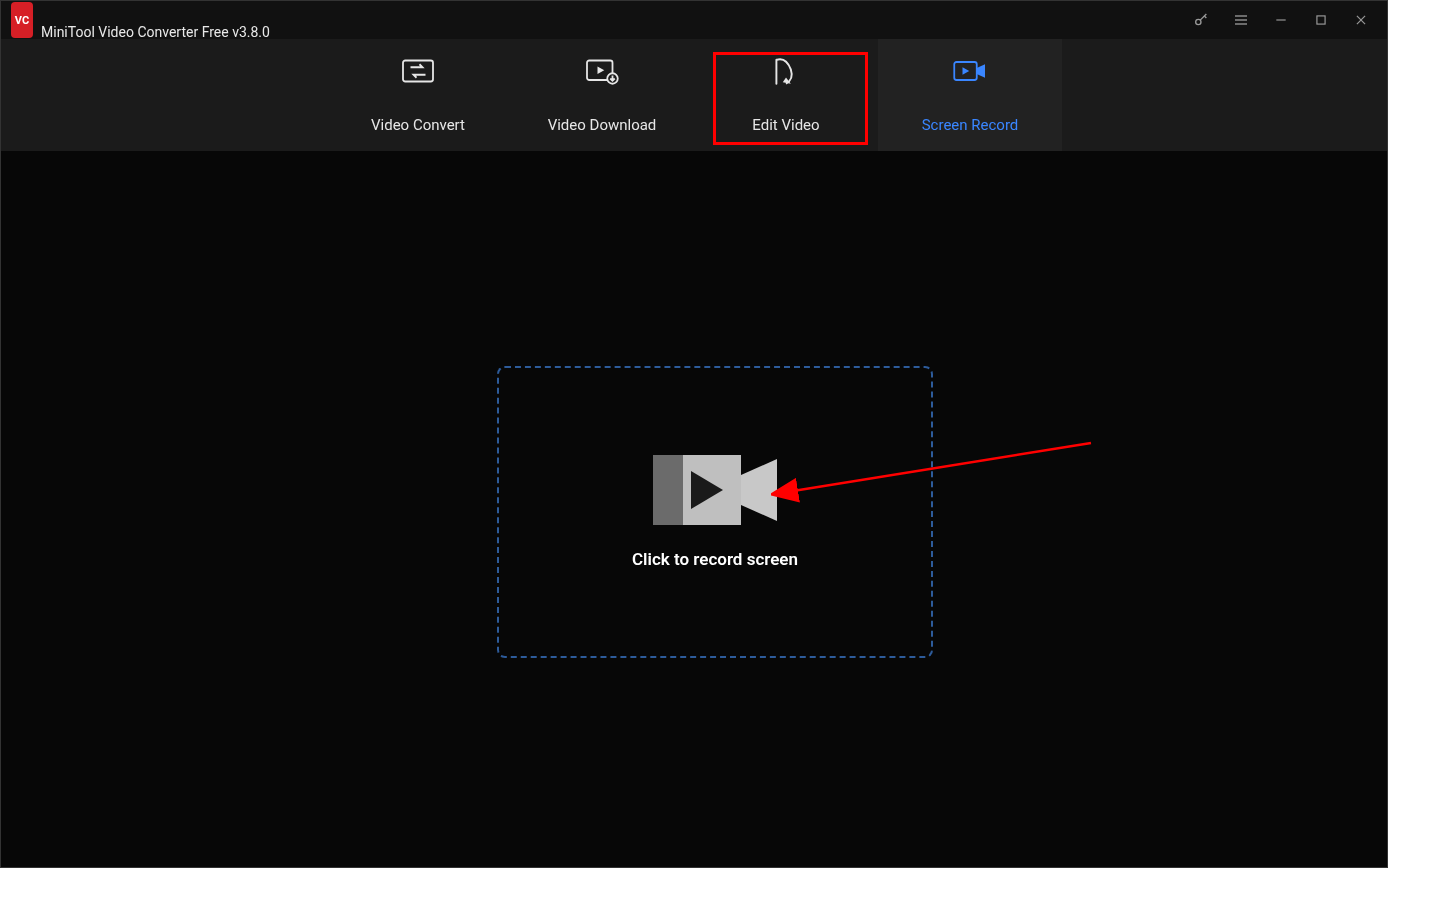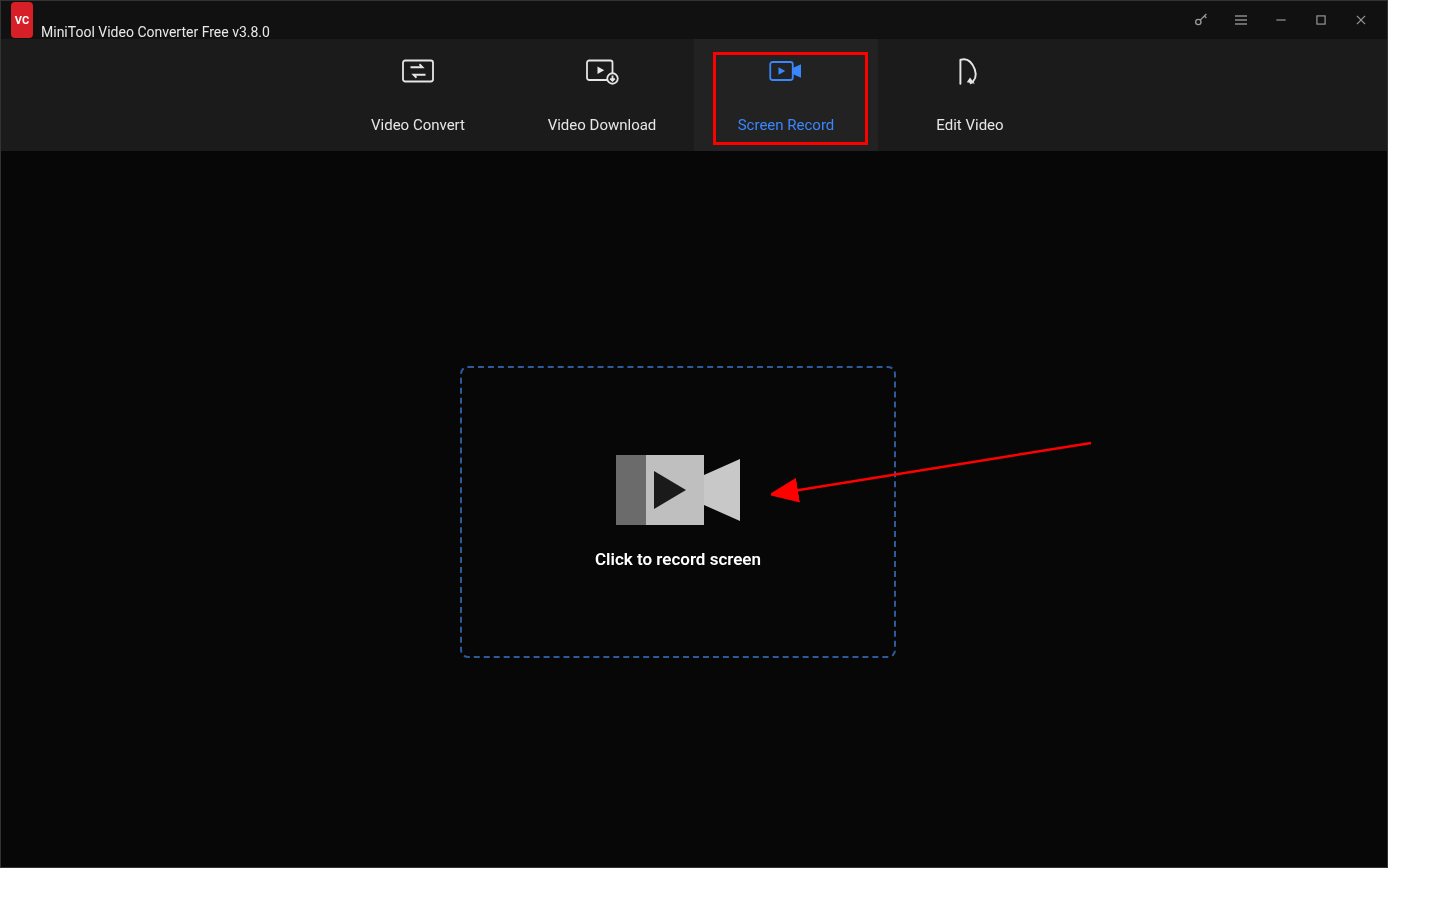--- a/index.html
+++ b/index.html
@@ -102,21 +102,21 @@
       top: 150px; left: 0; right: 0; bottom: 0;
       background: #070707;
       display: flex;
       align-items: center;
       justify-content: center;
     }
 
     .dropzone {
       position: absolute;
       top: 365px;
-      left: 459px;
+      left: 496px;
       width: 436px;
       height: 292px;
       border: 2px dashed #2d5b9a;
       border-radius: 8px;
       display: flex;
       flex-direction: column;
       align-items: center;
       justify-content: center;
       gap: 24px;
       cursor: pointer;
@@ -202,40 +202,40 @@
         <svg width="38" height="30" viewBox="0 0 48 36" fill="none" stroke="currentColor" stroke-width="2.4">
           <rect x="4" y="4" width="34" height="26" rx="3"></rect>
           <polygon points="18,12 18,22 27,17" fill="currentColor" stroke="none"></polygon>
           <circle cx="38" cy="28" r="7" fill="#1b1b1b" stroke="currentColor"></circle>
           <path d="M38 24 v7 m-3 -3 l3 3 l3 -3"></path>
         </svg>
       </div>
       <div class="tlabel">Video Download</div>
     </div>
 
+    <div class="tab">
+      <div class="ticon">
+        <svg width="30" height="32" viewBox="0 0 36 40" fill="none" stroke="currentColor" stroke-width="2.4">
+          <path d="M6 36 V6" stroke-linecap="round"></path>
+          <path d="M6 6 Q 18 2 24 18 Q 28 30 18 36" fill="none"></path>
+          <polygon points="14,34 24,36 18,28" fill="currentColor" stroke="none"></polygon>
+        </svg>
+      </div>
+      <div class="tlabel">Edit Video</div>
+    </div>
+
     <div class="tab active">
       <div class="ticon">
         <svg width="38" height="26" viewBox="0 0 48 32" fill="none" stroke="currentColor" stroke-width="2.4">
           <rect x="3" y="4" width="30" height="24" rx="3"></rect>
           <polygon points="14,11 14,21 23,16" fill="currentColor" stroke="none"></polygon>
           <path d="M33 12 l11 -5 v18 l-11 -5 z" fill="currentColor" stroke="none"></path>
         </svg>
       </div>
       <div class="tlabel">Screen Record</div>
-    </div>
-
-    <div class="tab">
-      <div class="ticon">
-        <svg width="30" height="32" viewBox="0 0 36 40" fill="none" stroke="currentColor" stroke-width="2.4">
-          <path d="M6 36 V6" stroke-linecap="round"></path>
-          <path d="M6 6 Q 18 2 24 18 Q 28 30 18 36" fill="none"></path>
-          <polygon points="14,34 24,36 18,28" fill="currentColor" stroke="none"></polygon>
-        </svg>
-      </div>
-      <div class="tlabel">Edit Video</div>
     </div>
 
   </div>
 
   <div class="active-highlight"></div>
 
   <div class="main"></div>
 
   <div class="dropzone">
     <div class="cam-icon">

